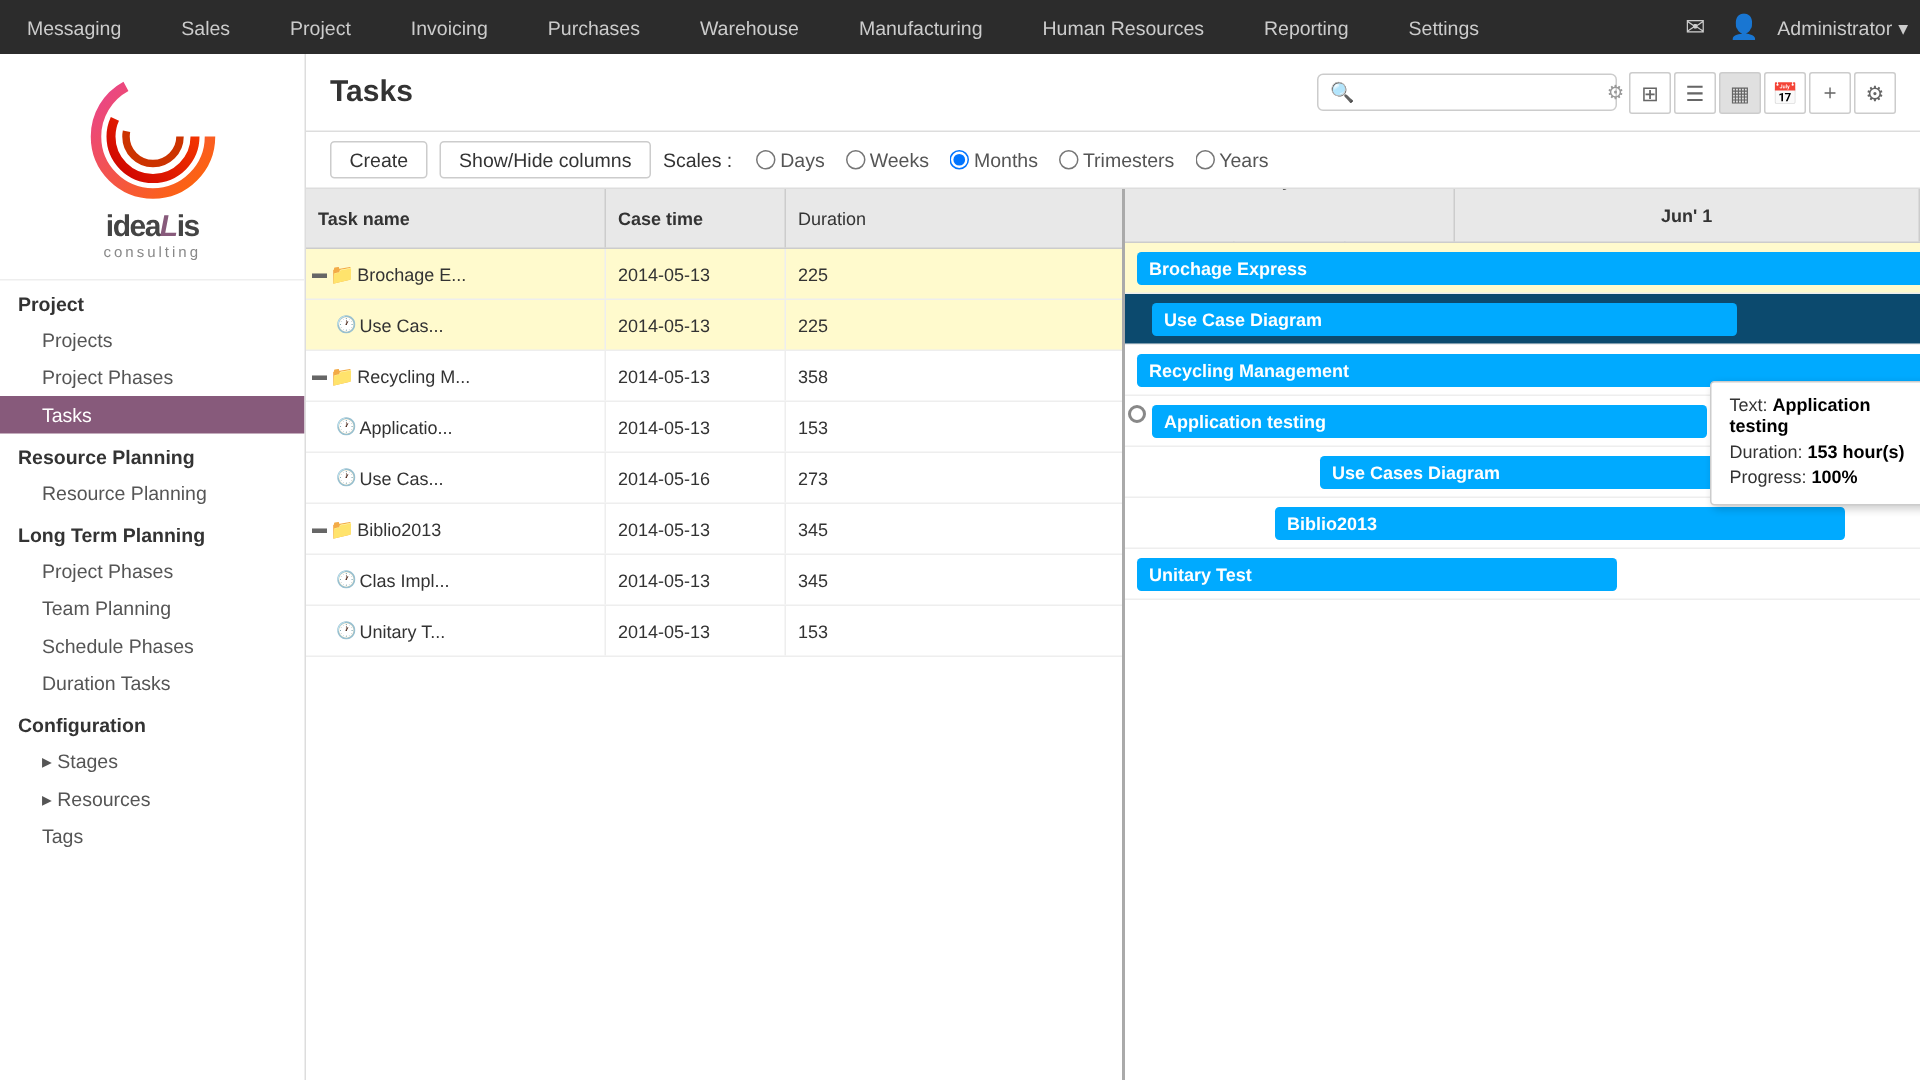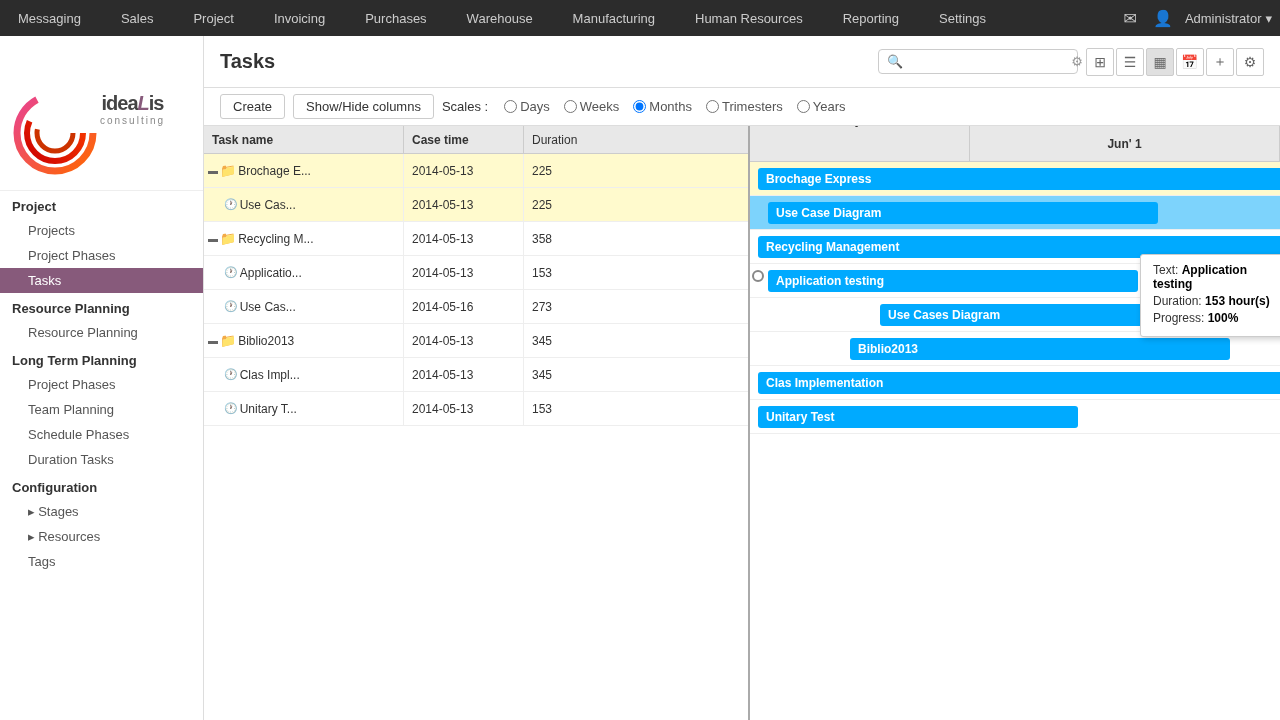--- a/index.html
+++ b/index.html
@@ -198,21 +198,21 @@
     .gantt-table {
       width: 546px;
       flex-shrink: 0;
       border-right: 2px solid #aaa;
       background: #fff;
     }
     .gantt-table-header {
       display: flex;
       background: #e8e8e8;
       border-bottom: 1px solid #ccc;
-      height: 28px;
+      height: 40px;
       align-items: center;
     }
     .col-task { width: 200px; padding-left: 8px; font-weight: bold; font-size: 12px; color: #333; border-right: 1px solid #ccc; height: 100%; display: flex; align-items: center; }
     .col-start { width: 120px; padding-left: 8px; font-weight: bold; font-size: 12px; color: #333; border-right: 1px solid #ccc; height: 100%; display: flex; align-items: center; }
     .col-dur { width: 80px; padding-left: 8px; font-weight: normal; font-size: 12px; color: #333; height: 100%; display: flex; align-items: center; }
 
     .gantt-row {
       display: flex;
       height: 34px;
       align-items: center;
@@ -328,25 +328,24 @@
       min-width: 160px;
     }
     .tooltip-box .tt-row { margin-bottom: 3px; }
     .tooltip-box .tt-label { font-weight: normal; color: #333; }
     .tooltip-box .tt-value { font-weight: bold; }
 
     
     .logo-area {
       padding: 10px;
       display: flex;
-      flex-direction: row;
-      align-items: flex-start;
+      flex-direction: column;
+      align-items: center;
       border-bottom: 1px solid #eee;
       padding-bottom: 12px;
-      margin-top: 42px;
     }
   </style>
 </head>
 <body>
 
 <div class="top-nav">
   <span class="top-nav-item">Messaging</span>
   <span class="top-nav-item">Sales</span>
   <span class="top-nav-item">Project</span>
   <span class="top-nav-item">Invoicing</span>
@@ -568,21 +567,21 @@
 
           <div class="chart-rows" style="position:relative;">
 
             <div class="chart-row" style="background:#fffacd;">
               <div class="bar bar-blue" style="left: 8px; width: 530px;">
                 <span>Brochage Express</span>
               </div>
 
             </div>
 
-            <div class="chart-row" style="background:#7dd3fc;">
+            <div class="chart-row" style="background:#0c4a6e;">
               <div class="bar bar-blue" style="left: 18px; width: 390px;">
                 <span>Use Case Diagram</span>
               </div>
             </div>
 
             <div class="chart-row">
               <div class="bar bar-blue" style="left: 8px; width: 600px;">
                 <span>Recycling Management</span>
               </div>
             </div>
@@ -600,25 +599,20 @@
                 <span>Use Cases Diagram</span>
               </div>
             </div>
 
             <div class="chart-row">
               <div class="bar bar-blue" style="left: 100px; width: 380px;">
                 <span>Biblio2013</span>
               </div>
             </div>
 
-            <div class="chart-row">
-              <div class="bar bar-blue" style="left: 8px; width: 540px;">
-                <span>Clas Implementation</span>
-              </div>
-            </div>
 
             <div class="chart-row">
               <div class="bar bar-blue" style="left: 8px; width: 320px;">
                 <span>Unitary Test</span>
               </div>
             </div>
 
             <div class="tooltip-box" style="left: 390px; top: 92px;">
               <div class="tt-row">
                 <span class="tt-label">Text: </span>

